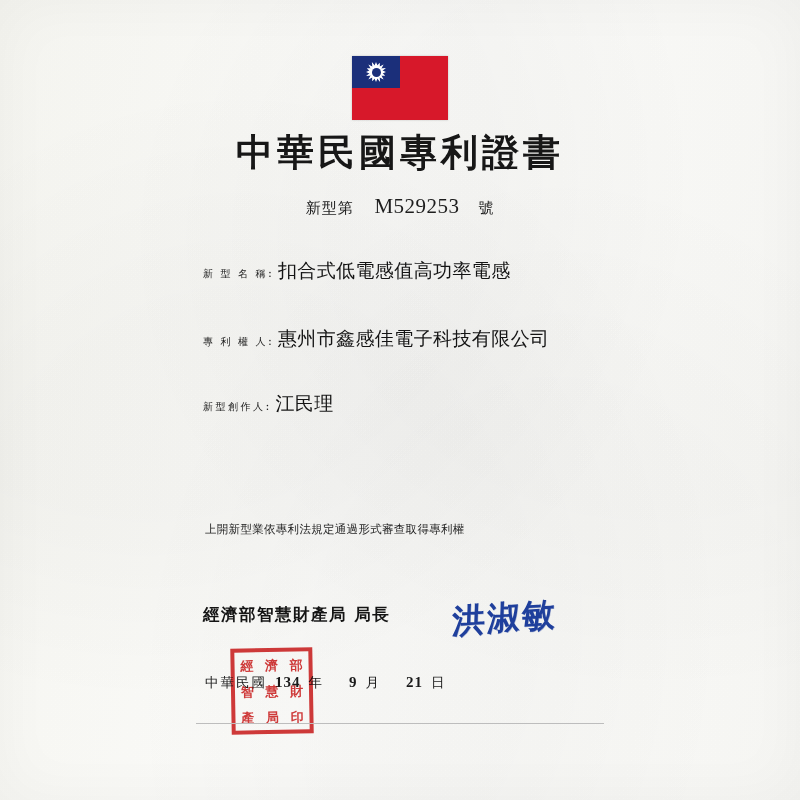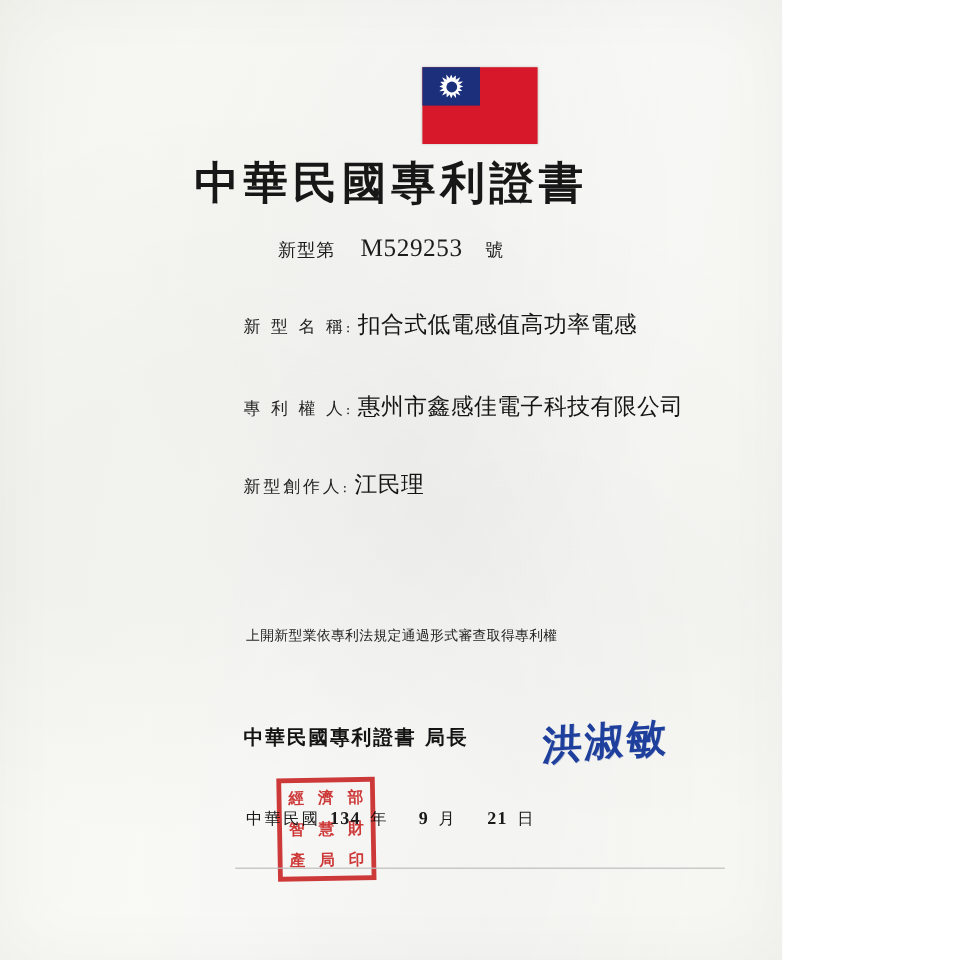--- a/index.html
+++ b/index.html
@@ -8,21 +8,21 @@
   }
   body {
     width: 800px;
     height: 800px;
     background: #ffffff;
     font-family: "DejaVu Sans", sans-serif;
     overflow: hidden;
   }
   .page {
     position: relative;
-    width: 652px;
+    width: 800px;
     height: 800px;
     background: #fdfdfb;
     overflow: hidden;
   }
   
   .paper-texture {
     position: absolute;
     inset: 0;
     background:
       radial-gradient(ellipse at 18% 22%, rgba(0,0,0,0.022) 0 38%, rgba(0,0,0,0) 60%),
@@ -128,22 +128,22 @@
 
   
   .field {
     position: absolute;
     left: 203px;
     font-size: 12.5px;
     color: #1f1f1f;
     white-space: nowrap;
   }
   .field .k {
-    font-family: Liberation Sans, sans-serif;
-    font-size: 14px;
+    font-family: Liberation Serif, serif;
+    font-size: 10px;
     letter-spacing: 2.5px;
     color: #222;
   }
   .field .colon {
     font-family: "DejaVu Serif", serif;
     font-size: 11.5px;
     margin: 0 6px 0 0;
   }
   .field .v {
     font-family: "DejaVu Sans", sans-serif;
@@ -312,21 +312,21 @@
 
   <div class="field" id="row-inventor">
     <span class="k">新型創作人</span><span class="colon">:</span><span class="v">江民理</span>
   </div>
 
 
   <div class="notes">
     <div>上開新型業依專利法規定通過形式審查取得專利權</div>
   </div>
 
-  <div class="office-line">中華民國專利證書 局長</div>
+  <div class="office-line">經濟部智慧財產局 局長</div>
   <div class="signature">洪淑敏</div>
 
   <div class="date-line">
     <span class="era">中華民國</span><span class="dnum">134</span><span class="unit">年</span><span class="dnum">9</span><span class="unit">月</span><span class="dnum">21</span><span class="unit">日</span>
   </div>
 
   <div class="seal">
     <span>經</span>
     <span>濟</span>
     <span>部</span>

